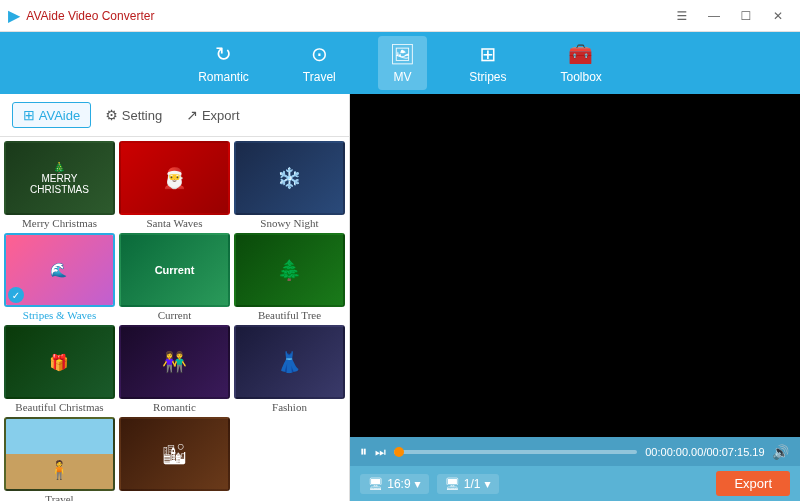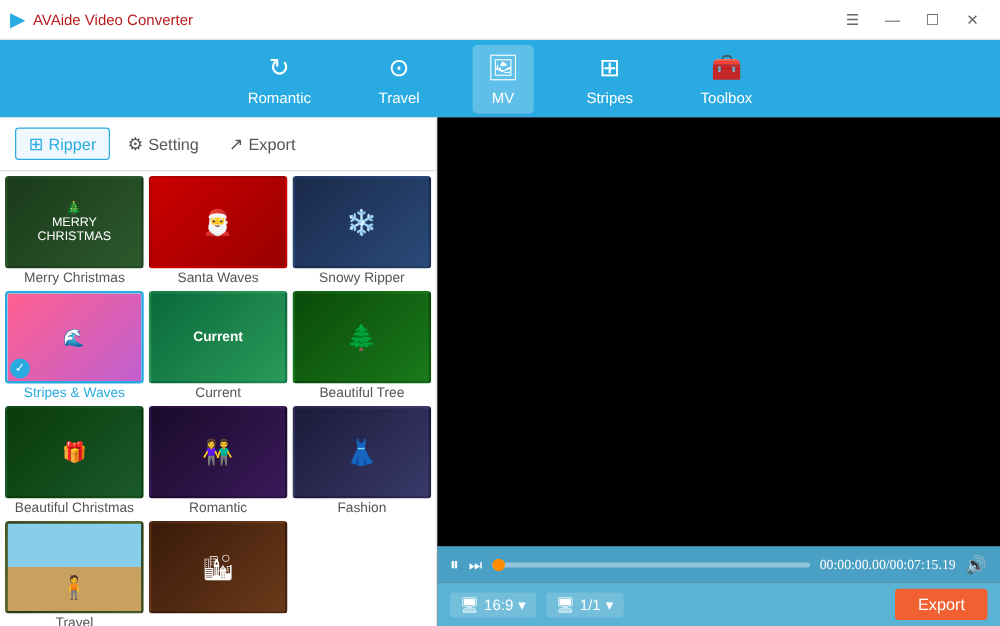--- a/index.html
+++ b/index.html
@@ -80,21 +80,21 @@
     }
     .theme-item {
       display: flex; flex-direction: column; align-items: center;
       cursor: pointer; position: relative;
     }
     .theme-thumb {
       width: 100%; height: 74px; border-radius: 3px; overflow: hidden;
       border: 2px solid transparent; position: relative;
     }
     .theme-item.active .theme-thumb { border-color: #29abe2; }
-    .theme-label { font-size: 11px; color: #555; margin-top: 2px; text-align: left; }
+    .theme-label { font-size: 11px; color: #555; margin-top: 2px; text-align: left; font-family: Liberation Serif, serif; }
     .theme-check {
       position: absolute; bottom: 2px; left: 2px;
       width: 16px; height: 16px; background: #29abe2; border-radius: 50%;
       display: flex; align-items: center; justify-content: center;
       color: #fff; font-size: 10px;
     }
 
     
     .right-panel {
       flex: 1;
@@ -120,21 +120,21 @@
     }
     .ctrl-btn { cursor: pointer; color: #fff; font-size: 14px; display: flex; align-items: center; }
     .progress-bar {
       flex: 1; height: 4px; background: rgba(255,255,255,0.4); border-radius: 2px; position: relative; cursor: pointer;
     }
     .progress-fill { height: 100%; width: 2%; background: #fff; border-radius: 2px; }
     .progress-dot {
       position: absolute; top: 50%; left: 2%; transform: translate(-50%, -50%);
       width: 10px; height: 10px; background: #ff8c00; border-radius: 50%;
     }
-    .time-text { font-size: 11px; color: #fff; white-space: nowrap; font-family: Liberation Serif, serif; }
+    .time-text { font-size: 11px; color: #fff; white-space: nowrap; }
 
     .video-controls2 {
       background: #5ab3d5;
       padding: 5px 10px;
       display: flex;
       align-items: center;
       gap: 8px;
     }
     .ratio-select {
       display: flex; align-items: center; gap: 4px; color: #fff; font-size: 12px; cursor: pointer;
@@ -199,21 +199,21 @@
   </div>
 </div>
 
 <div class="main-area">
 
   <div class="left-panel">
 
     <div class="sub-tabs">
       <div class="sub-tab active">
         <span class="sub-tab-icon">⊞</span>
-        <span>Ripper</span>
+        <span>AVAide</span>
       </div>
       <div class="sub-tab">
         <span class="sub-tab-icon">⚙</span>
         <span>Setting</span>
       </div>
       <div class="sub-tab">
         <span class="sub-tab-icon">↗</span>
         <span>Export</span>
       </div>
     </div>
@@ -231,21 +231,21 @@
         <div class="theme-thumb thumb-santa">
           <div style="width:100%;height:100%;display:flex;align-items:center;justify-content:center;color:#fff;font-size:20px;">🎅</div>
         </div>
         <span class="theme-label">Santa Waves</span>
       </div>
 
       <div class="theme-item">
         <div class="theme-thumb thumb-snowy">
           <div style="width:100%;height:100%;display:flex;align-items:center;justify-content:center;color:#fff;font-size:20px;">❄️</div>
         </div>
-        <span class="theme-label">Snowy Ripper</span>
+        <span class="theme-label">Snowy Night</span>
       </div>
 
       <div class="theme-item active">
         <div class="theme-thumb thumb-stripes" style="position:relative;">
           <div style="width:100%;height:100%;background:linear-gradient(135deg,#ff6090,#c060d0);display:flex;align-items:center;justify-content:center;color:#fff;font-size:14px;">🌊</div>
           <div class="theme-check">✓</div>
         </div>
         <span class="theme-label" style="color:#29abe2;font-weight:500;">Stripes &amp; Waves</span>
       </div>
 

